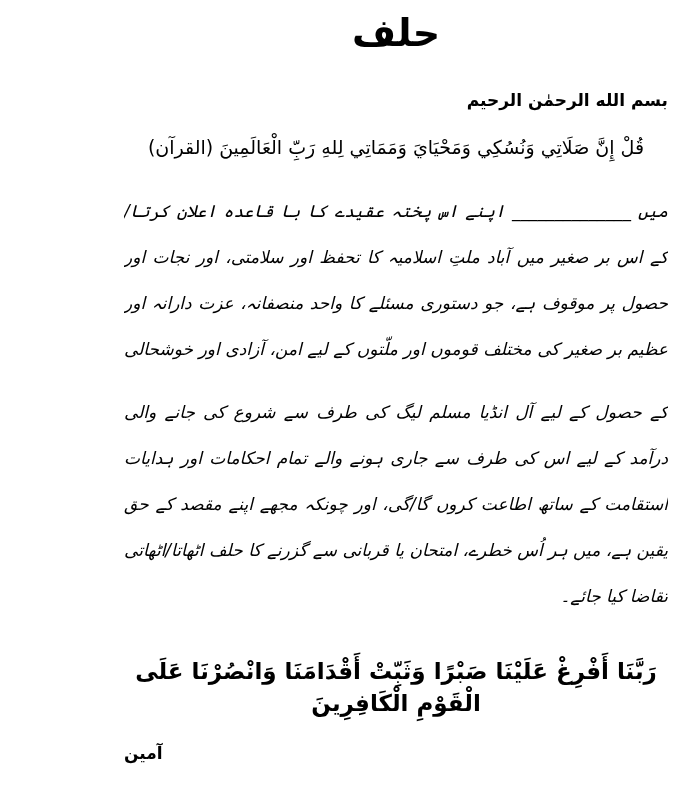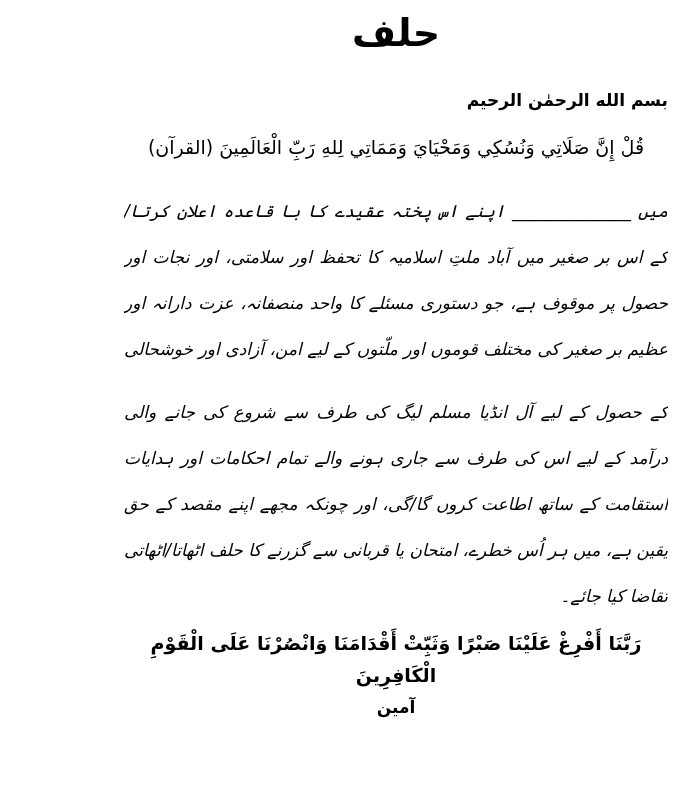--- a/index.html
+++ b/index.html
@@ -48,29 +48,29 @@
     text-align: justify;
     text-align-last: justify;
     white-space: normal;
     overflow: hidden;
     height: 46px;
   }
   .para .line.last {
     text-align-last: auto;
   }
   .dua {
-    margin-top: 8px;
+    margin-top: 36px;
     text-align: center;
-    font-size: 19px;
+    font-size: 23px;
     font-weight: bold;
     line-height: 32px;
   }
   .ameen {
-    margin-top: 4px;
-    text-align: center;
+    margin-top: 22px;
+    text-align: left;
     font-size: 17px;
     font-weight: bold;
     line-height: 24px;
   }
 </style>
 </head>
 <body>
 
 <div class="page">
 

